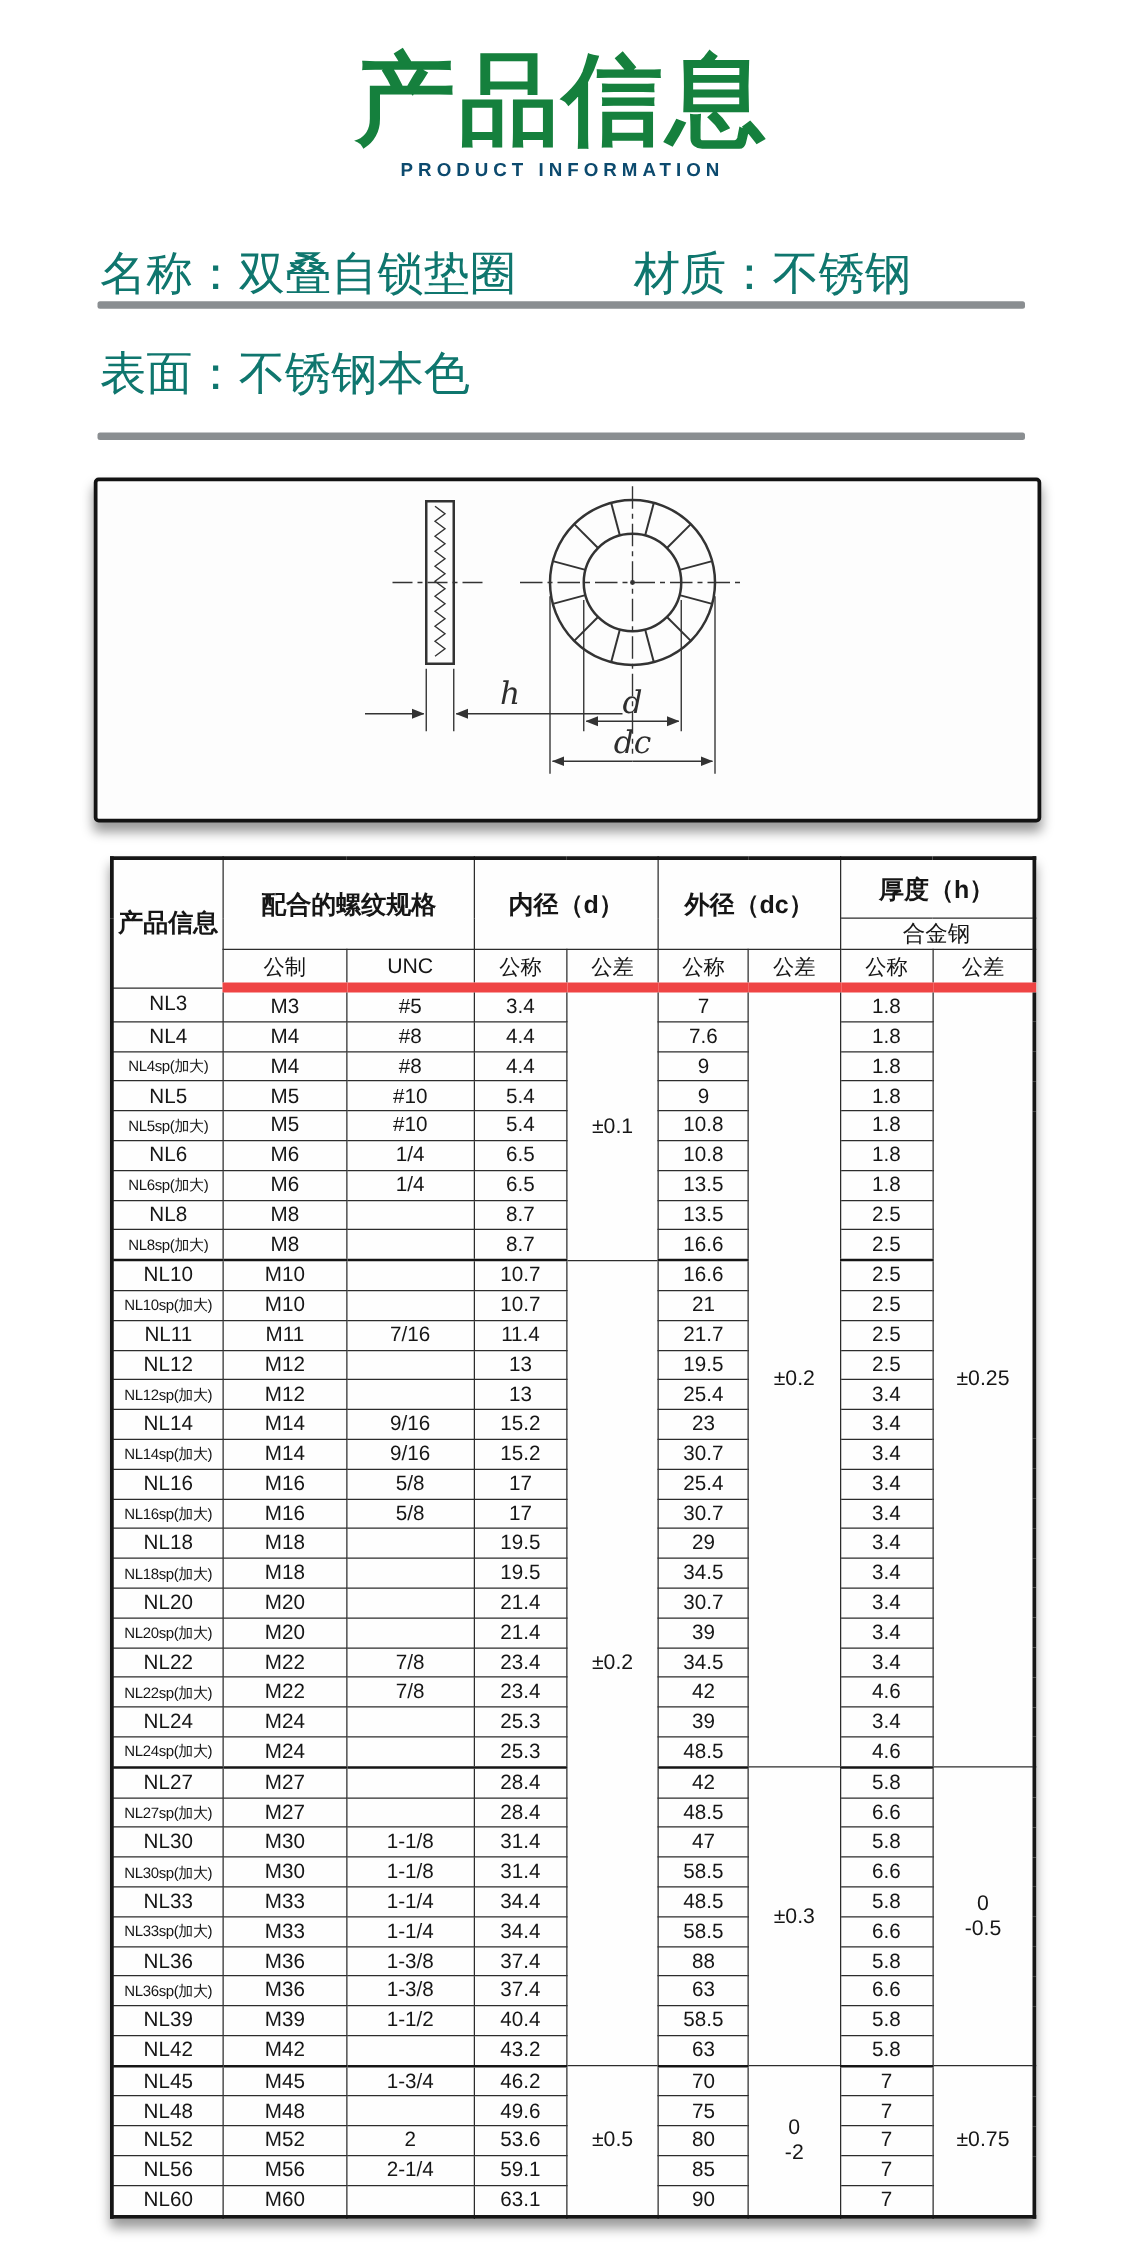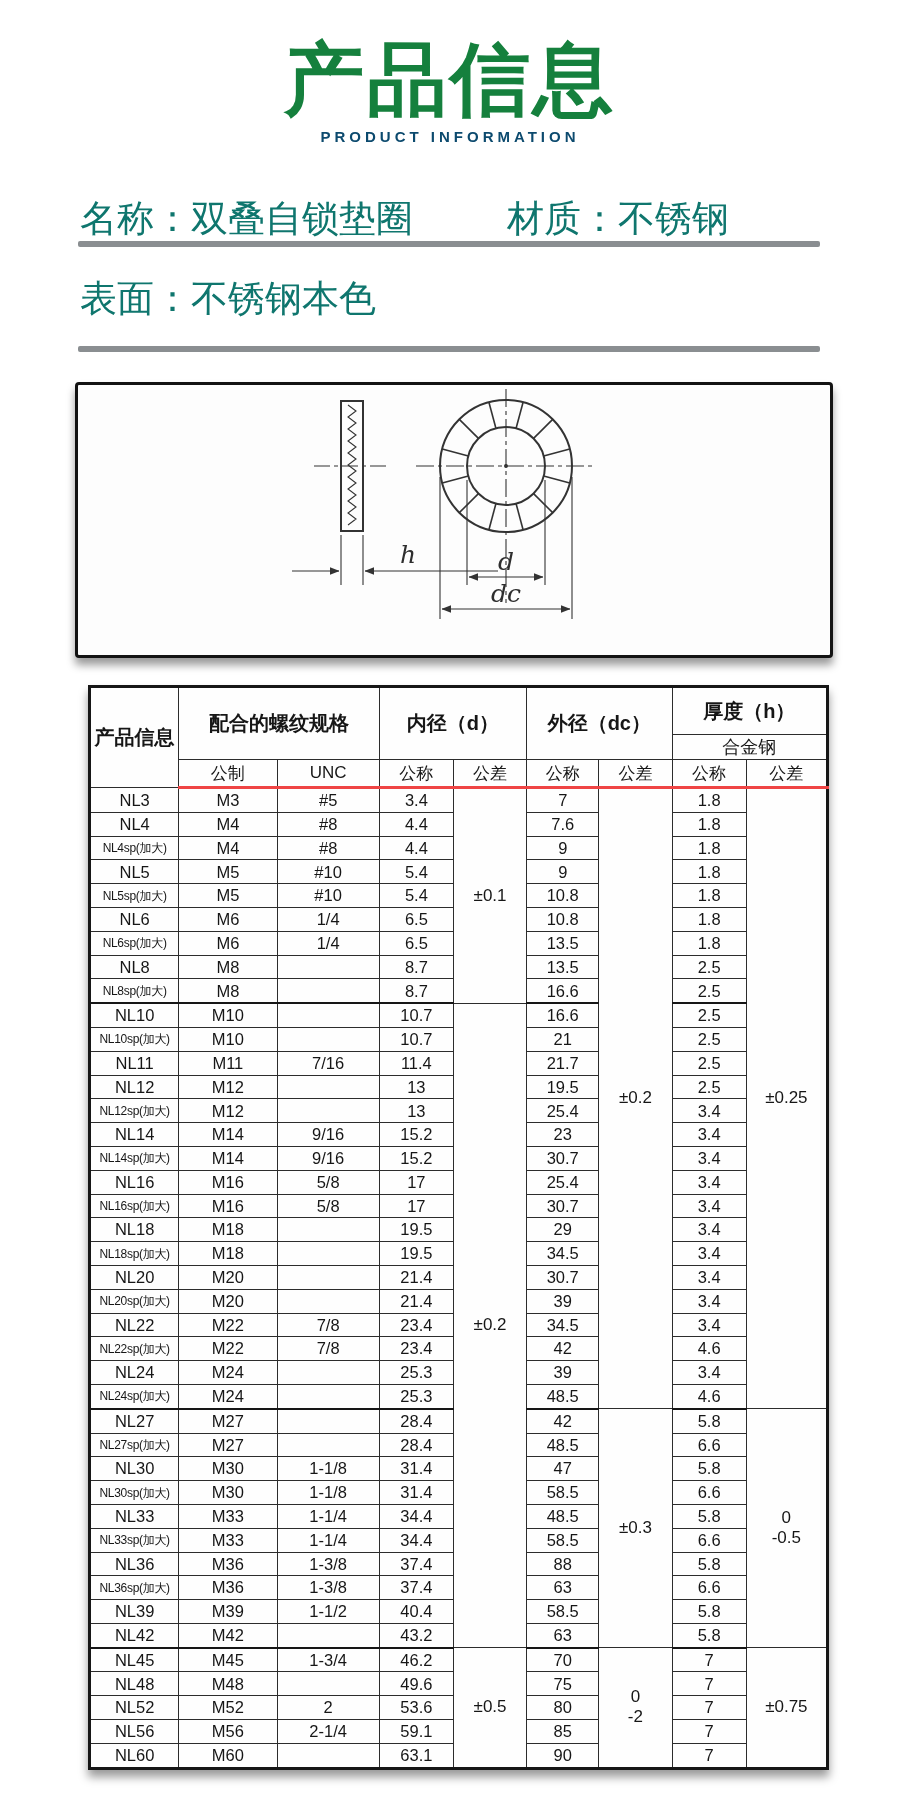--- a/index.html
+++ b/index.html
@@ -35,21 +35,21 @@
     position:absolute;top:685px;left:88px;
     box-shadow:0 7px 9px rgba(0,0,0,0.40);background:#fff;
   }
   table{border-collapse:collapse;table-layout:fixed;width:741px;background:#fefefe;border:3px solid #161616;}
   th,td{
     border:1px solid #2c2c2c;text-align:center;vertical-align:middle;
     padding:0;color:#161616;overflow:hidden;
   }
   thead tr.hr1 th{height:46px;font-size:20px;font-weight:700;}
   thead tr.hr2 th{height:24px;font-size:18px;font-weight:400;}
-  thead tr.hr3 th{height:26px;font-size:17px;font-weight:500;border-bottom:3px solid #ef4444;}
+  thead tr.hr3 th{height:26px;font-size:17px;font-weight:500;border-bottom:8px solid #ef4444;}
   th.size-head{font-size:20px;font-weight:700;}
   tbody td{height:22.8px;font-size:16.5px;line-height:1;}
   tbody td.sp{font-size:12px;letter-spacing:-0.3px;margin-top:37px;}
   tbody td.tol{font-size:17px;white-space:pre-line;line-height:1.2;}
   tr.group-end td{border-bottom:2.5px solid #161616;text-align:center;}
   col.c-size{width:89px;} col.c-metric{width:98px;} col.c-unc{width:102px;}
   col.c-dn{width:74px;} col.c-dt{width:73px;}
   col.c-dcn{width:72px;} col.c-dct{width:73px;}
   col.c-hn{width:74px;} col.c-ht{width:81px;}
 </style>

